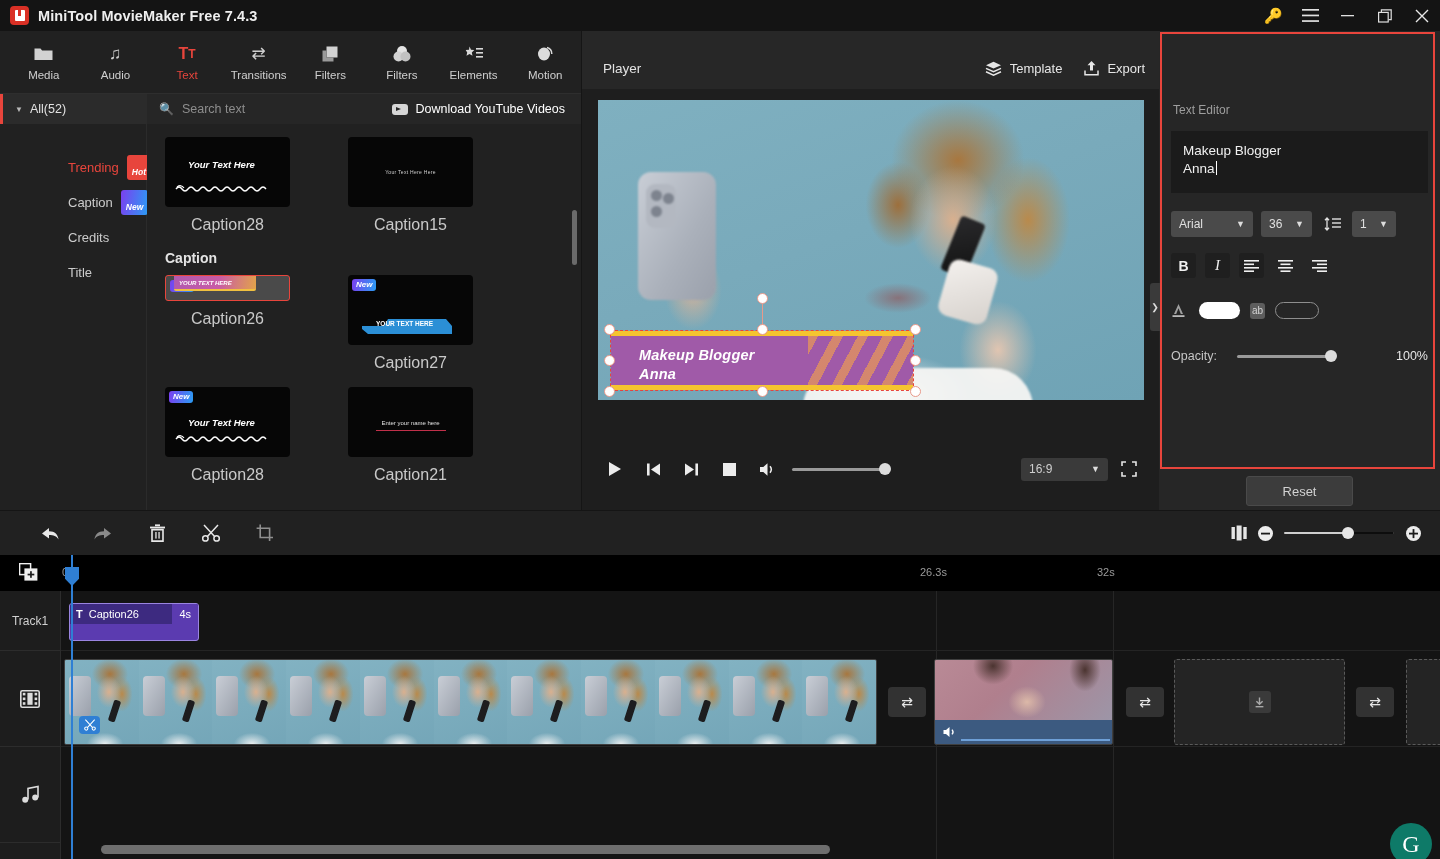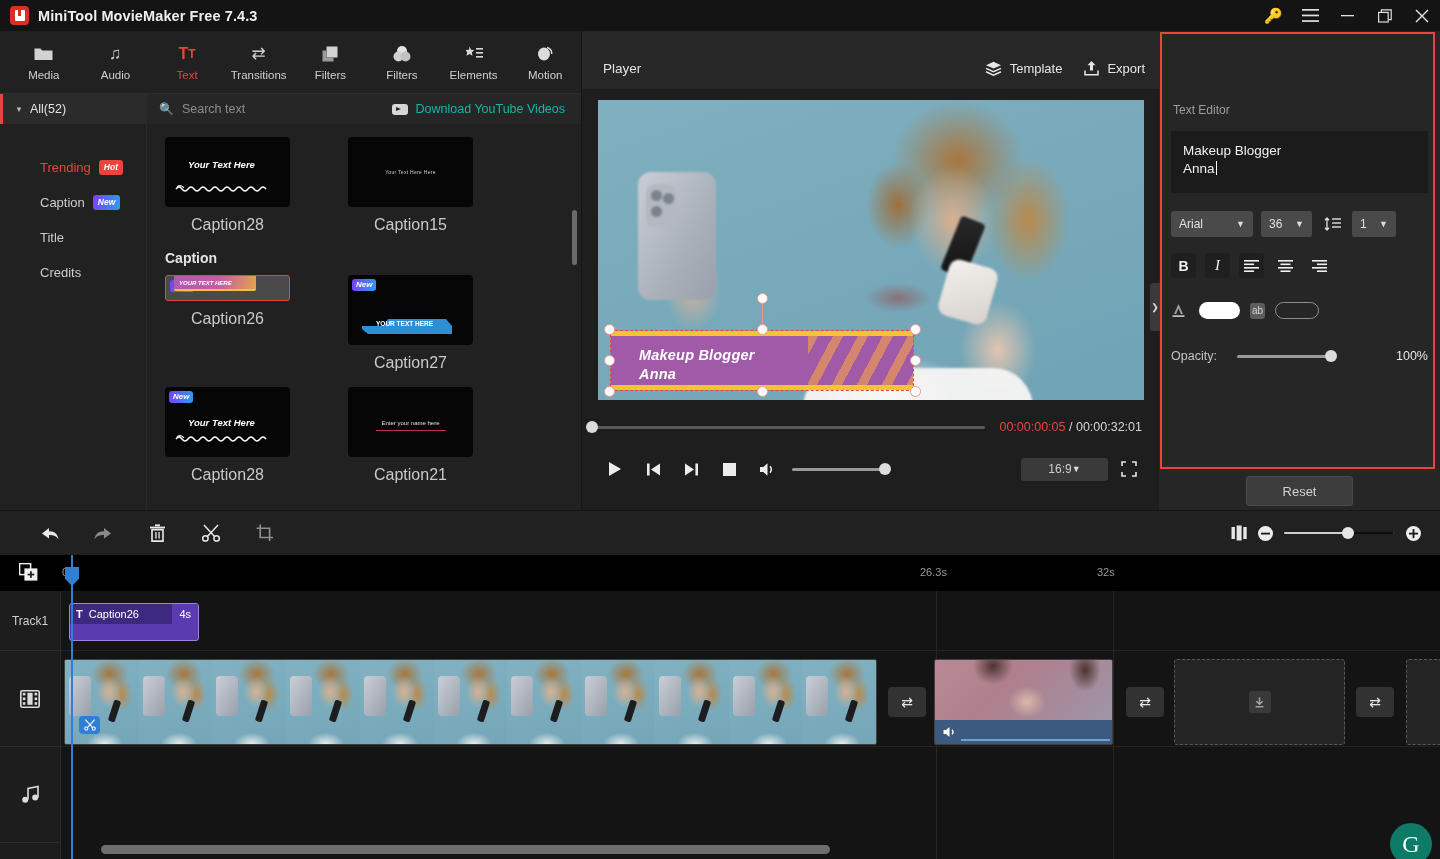--- a/index.html
+++ b/index.html
@@ -67,44 +67,44 @@
     background:#262626;
   }
   .search-cell .sico{ font-size:12px;color:#8d8d8d; }
   .search-inp{
     background:transparent;border:0;outline:0;color:#cfcfcf;font-size:12.5px;
     font-family:"Liberation Sans",sans-serif;width:180px;
   }
   .search-inp::placeholder{ color:#8d8d8d; }
   .yt-btn{
     margin-left:auto;display:flex;align-items:center;gap:8px;padding-right:16px;
-    font-size:12.5px;color:#14b8a6;
+    font-size:12.5px;color:#ffffff;
   }
   .yt-ico{
     width:16px;height:11px;border-radius:3px;background:#d6d6d6;position:relative;
     display:inline-block;
   }
   .yt-ico:after{
     content:"";position:absolute;left:4px;top:3px;border-left:5px solid #262626;
     border-top:2.5px solid transparent;border-bottom:2.5px solid transparent;
   }
 
   .res-cols{ position:absolute;left:0;top:31px;width:581px;height:386px;display:flex; }
   .cats{
     width:147px;height:386px;background:#212121;border-right:1px solid #2b2b2b;
     padding-top:26px;
   }
   .cat{
     height:35px;display:flex;align-items:center;gap:8px;padding-left:40px;
-    font-size:13px;color:#cccccc;
+    font-size:13px;color:#cccccc;margin-left:28px;
   }
   .cat.active{ color:#e8453c; }
   .tag{
     font-size:8.5px;font-weight:bold;font-style:italic;color:#fff;border-radius:3px;
-    padding:2px 5px 2px 5px;line-height:1.25;
+    padding:12px 5px 2px 5px;line-height:1.25;
   }
   .tag.hot{ background:#e8453c; }
   .tag.new{ background:linear-gradient(100deg,#7b3ff0,#2a9df4); }
 
   .grid{
     flex:1;height:386px;position:relative;overflow:hidden;padding:13px 0 0 0;
     background:#212121;
   }
   .grow{ display:flex; gap:58px; padding-left:18px; }
   .gitem{ width:125px; }
@@ -240,21 +240,21 @@
 
   .pctrl{
     position:absolute;left:0;top:413px;width:578px;height:50px;display:flex;align-items:center;
     padding:0 14px 0 14px;gap:0;
   }
   .cbtn{ width:38px;height:32px;display:flex;align-items:center;justify-content:center;color:#e8e8e8;font-size:15px; }
   .volbar{ position:relative;width:95px;height:3px;background:#9a9a9a;border-radius:2px;margin-left:6px; }
   .volbar .vknob{ position:absolute;right:-4px;top:-4.5px;width:12px;height:12px;border-radius:50%;background:#dcdcdc; }
   .ratio{
     margin-left:auto;width:87px;height:23px;background:#3a3a3a;border-radius:3px;display:flex;
-    align-items:center;justify-content:center;padding:0 8px;font-size:12px;color:#cfcfcf;
+    align-items:center;justify-content:space-between;padding:0 8px;font-size:12px;color:#cfcfcf;
   }
   .fsbtn{ width:34px;height:30px;display:flex;align-items:center;justify-content:center;margin-left:4px;color:#e4e4e4; }
 
   
   .props{
     position:absolute;left:1159px;top:0;width:281px;height:479px;background:#262626;
   }
   .propbox{
     position:absolute;left:1px;top:1px;width:275px;height:437px;border:2.5px solid #e8453c;
   }
@@ -544,24 +544,24 @@
           <div class="cats">
             <div class="cat active">
               <span>Trending</span>
               <span class="tag hot">Hot</span>
             </div>
             <div class="cat">
               <span>Caption</span>
               <span class="tag new">New</span>
             </div>
             <div class="cat">
-              <span>Title</span>
+              <span>Credits</span>
             </div>
             <div class="cat">
-              <span>Credits</span>
+              <span>Title</span>
             </div>
           </div>
 
           <div class="grid">
             <div class="gscroll"></div>
 
             <div class="grow">
               <div class="gitem">
                 <div class="gthumb">
                   <span class="tprev-script" style="position:absolute;top:22px;left:23px;">Your Text Here</span>
@@ -683,30 +683,20 @@
             <div class="hdl" style="left:299px;top:-7px;"></div>
             <div class="hdl" style="left:-7px;top:24px;"></div>
             <div class="hdl" style="left:299px;top:24px;"></div>
             <div class="hdl" style="left:-7px;top:55px;"></div>
             <div class="hdl" style="left:146px;top:55px;"></div>
             <div class="hdl" style="left:299px;top:55px;"></div>
           </div>
         </div>
       </div>
 
-      <div class="pbar">
-        <div class="track-line">
-          <div class="knob"></div>
-        </div>
-        <div class="tcode">
-          <span class="cur">00:00:00:05</span>
-          <span>/</span>
-          <span>00:00:32:01</span>
-        </div>
-      </div>
 
       <div class="pctrl">
         <div class="cbtn">
           <svg width="14" height="16" viewBox="0 0 14 16">
               <path d="M1 1 L13 8 L1 15z" fill="#ececec"></path>
             </svg>
         </div>
         <div class="cbtn">
           <svg width="15" height="15" viewBox="0 0 15 15">
               <rect x="1" y="1.5" width="2.6" height="12" fill="#ececec"></rect>

